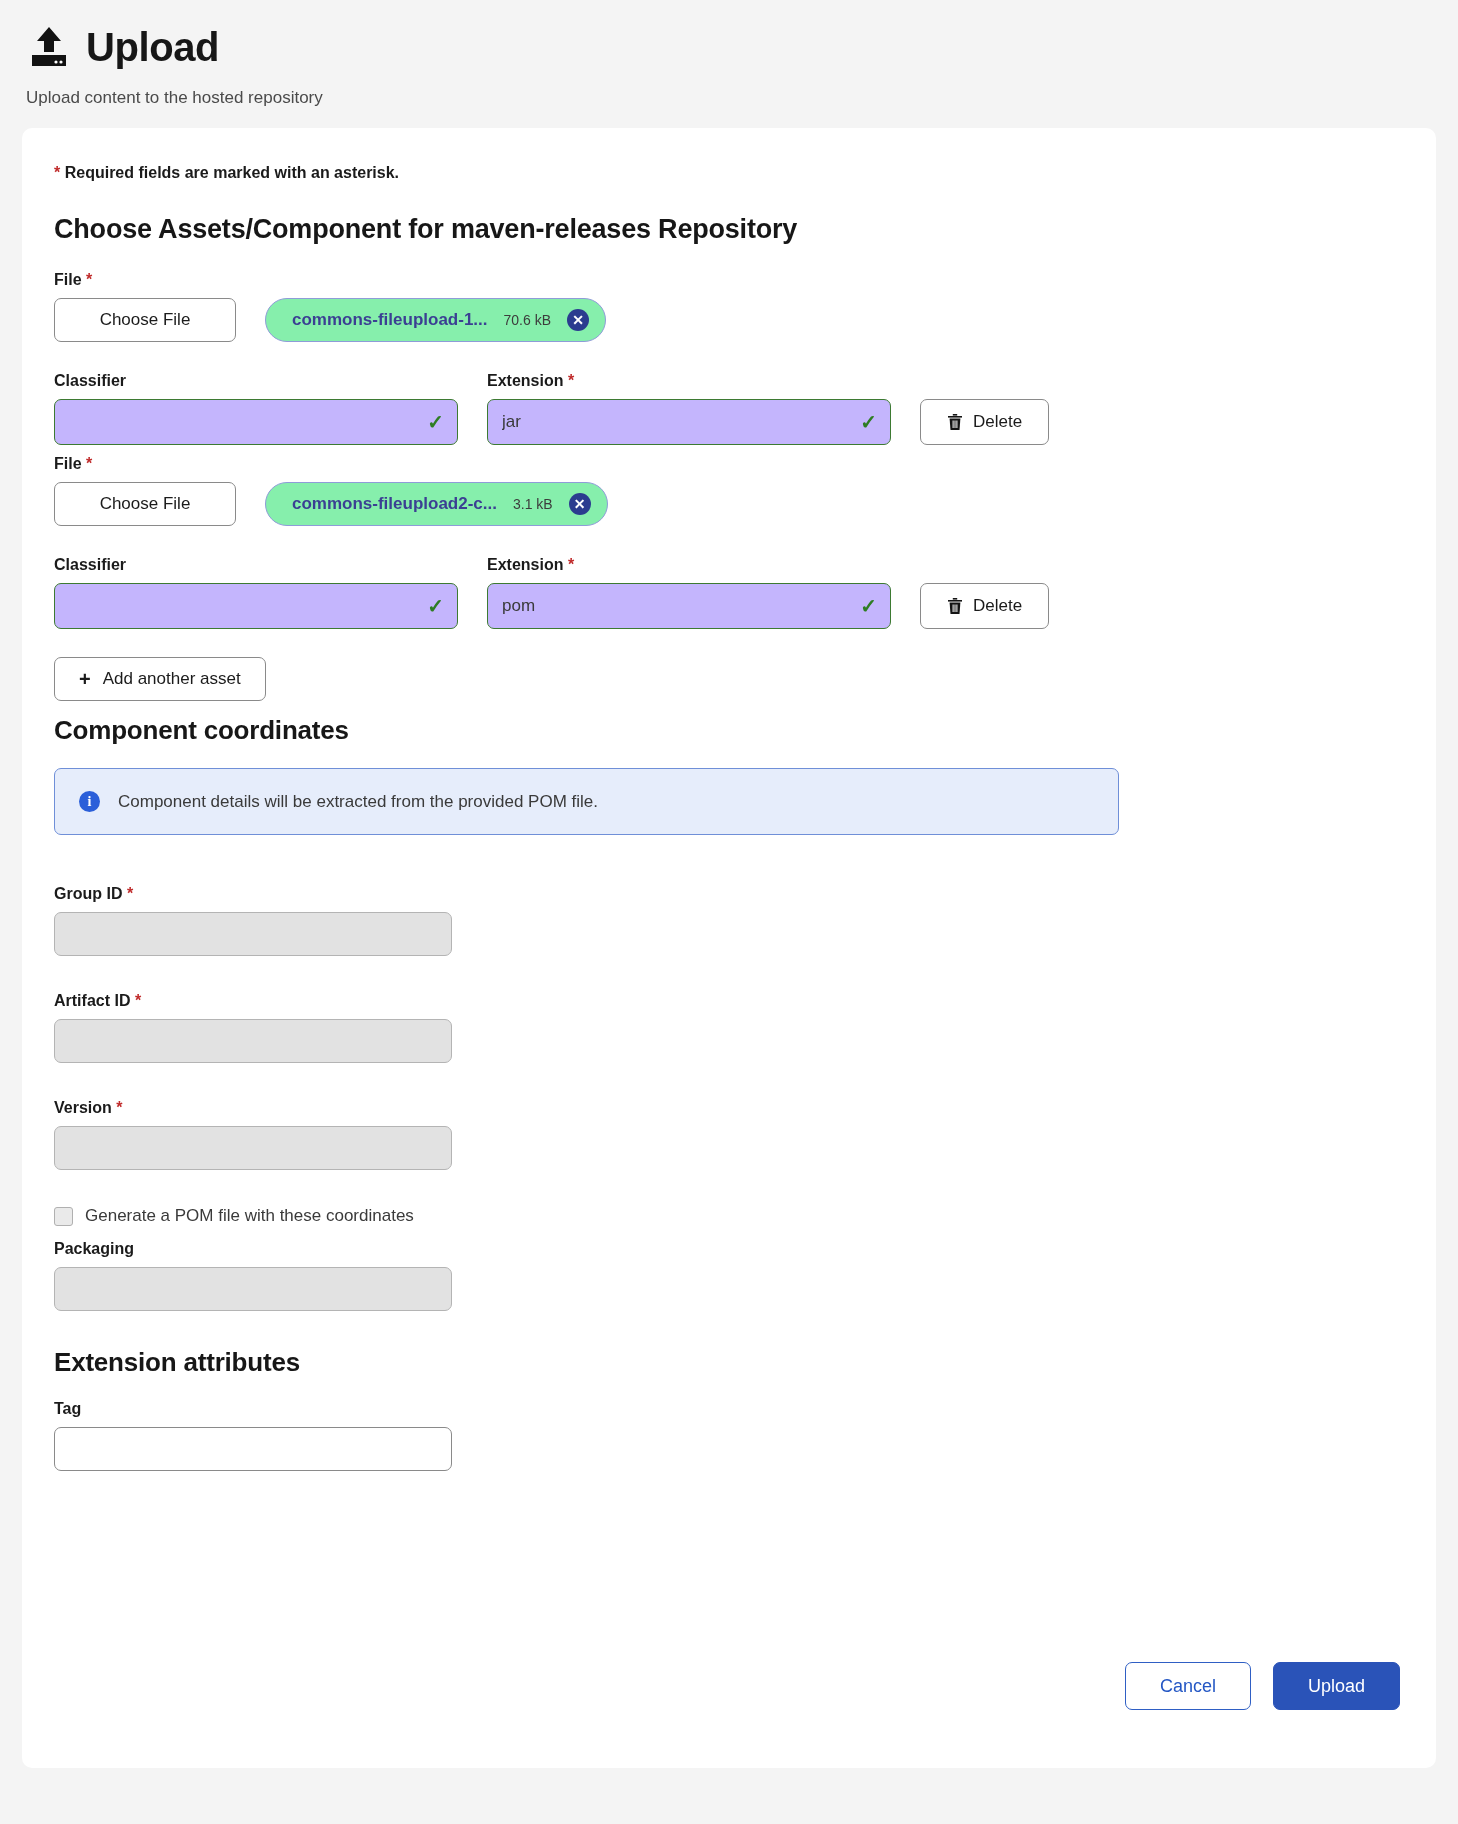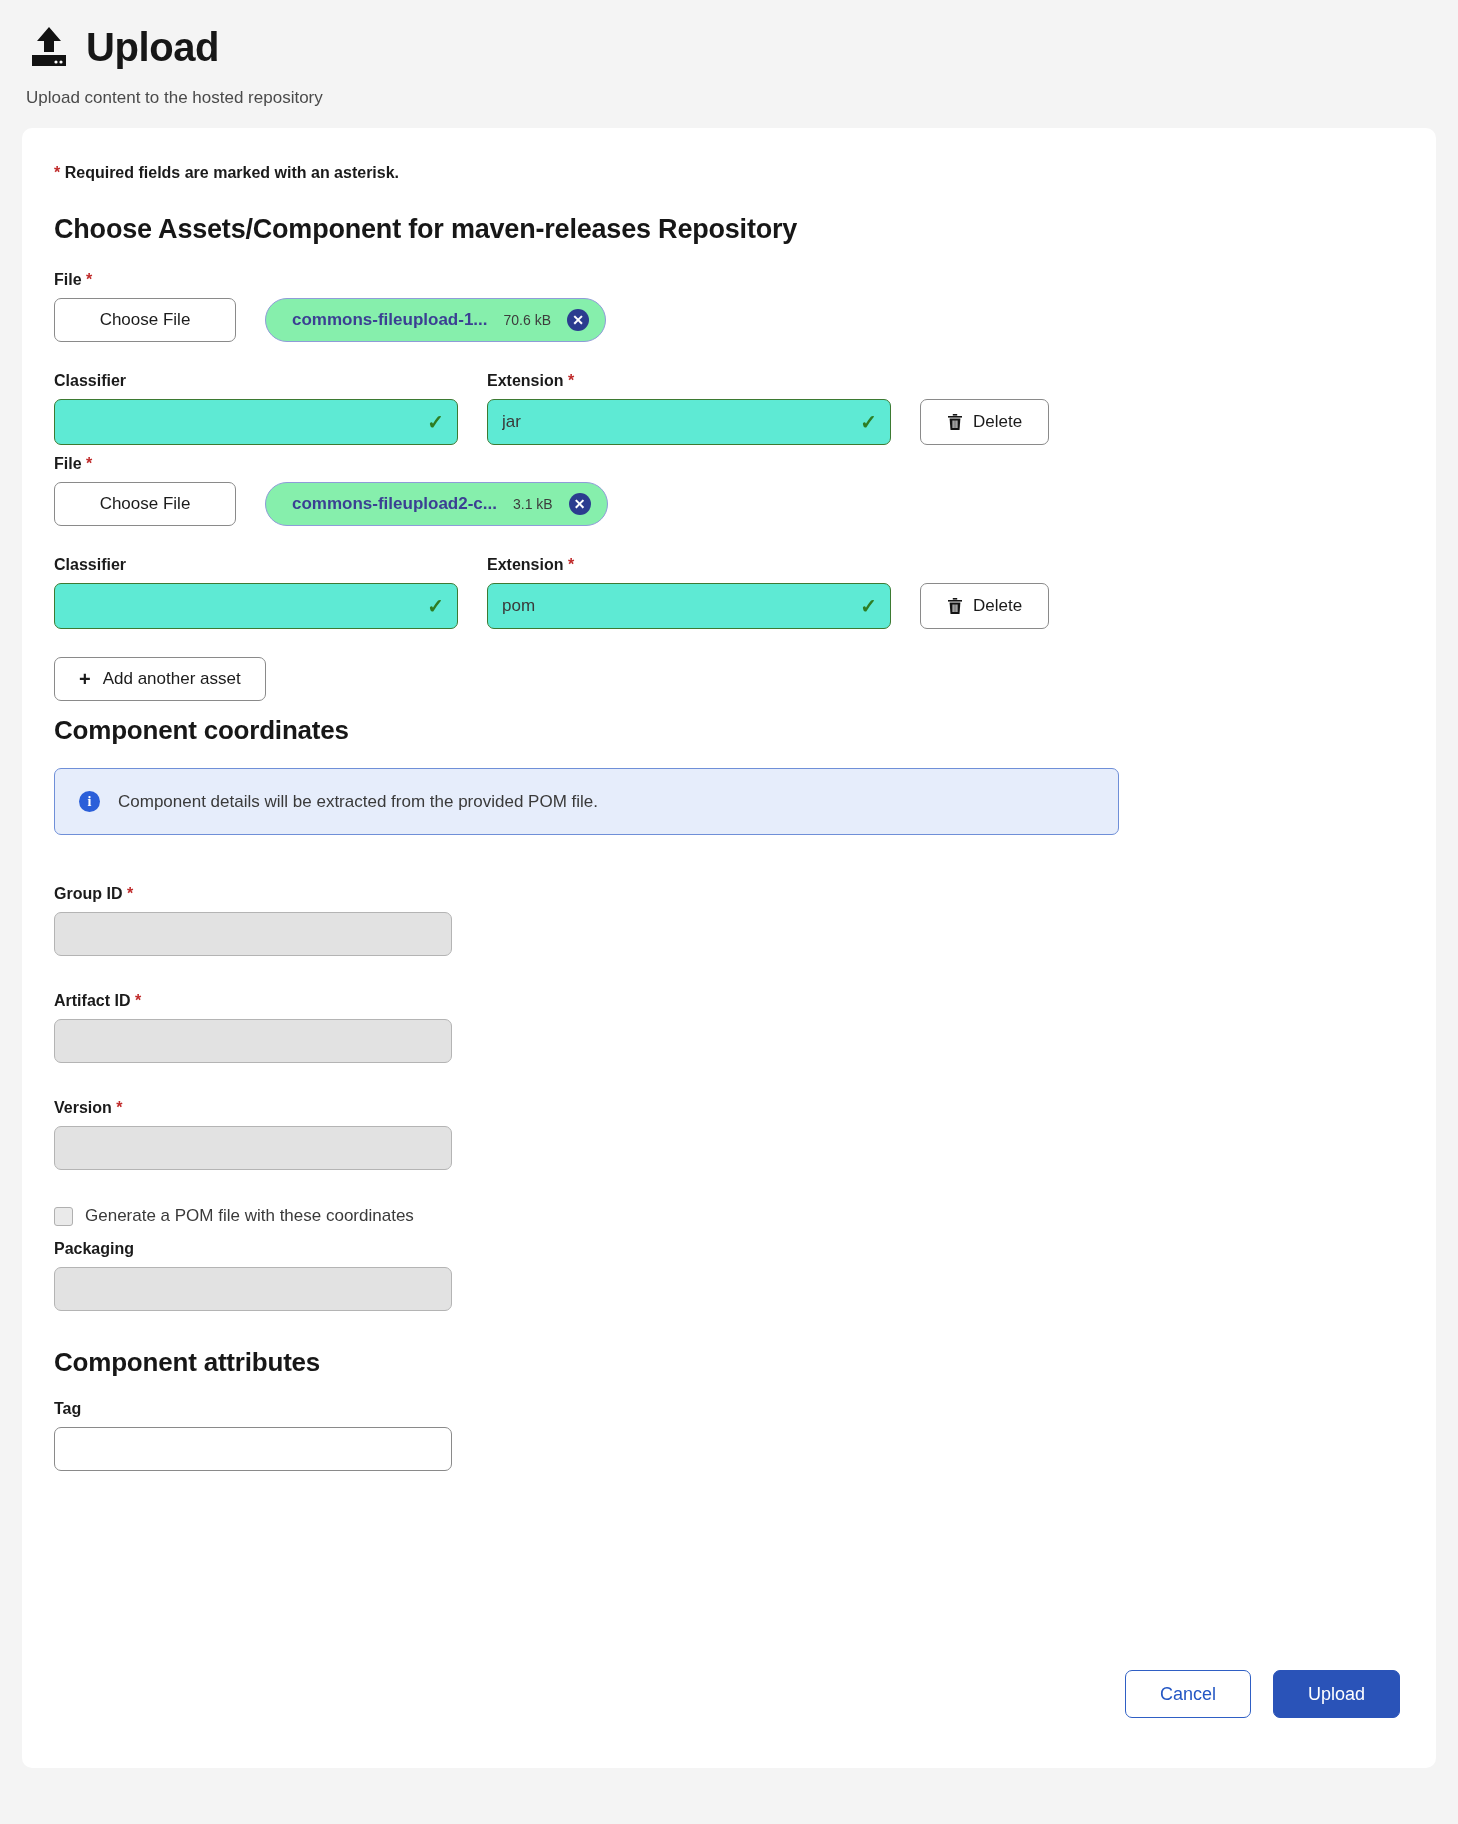--- a/index.html
+++ b/index.html
@@ -131,21 +131,21 @@
     gap: 0 29px;
     align-items: end;
     margin-bottom: 10px;
   }
   .input-wrap { position: relative; }
   .text-input {
     width: 100%;
     height: 46px;
     border-radius: 7px;
     border: 1px solid #5a5a5a;
-    background: #5eead4;
+    background: #c4b5fd;
     font-size: 17px;
     color: #3a3a3a;
     padding: 0 42px 0 14px;
     font-family: "Liberation Sans", sans-serif;
   }
   .text-input.valid { border-color: #3d7a32; }
   .text-input::placeholder { color: #6b6b6b; }
   .valid-check {
     position: absolute;
     right: 14px;
@@ -251,21 +251,21 @@
     border: 1px solid #b0b0b0;
     background: #eaeaea;
     border-radius: 3px;
     flex: 0 0 auto;
   }
   .checkbox-label { font-size: 17px; color: #3a3a3a; }
 
   .actions {
     position: absolute;
     right: 36px;
-    bottom: 50px;
+    bottom: 58px;
     display: flex;
     gap: 22px;
     align-items: center;
   }
   .btn-cancel {
     border: 1px solid #2f5fc4;
     background: #ffffff;
     color: #2457c4;
     border-radius: 7px;
     height: 48px;
@@ -450,21 +450,21 @@
   <div class="checkbox-row">
     <span class="checkbox-box"></span>
     <span class="checkbox-label">Generate a POM file with these coordinates</span>
   </div>
 
   <div class="coord-field">
     <span class="field-label">Packaging</span>
     <input class="disabled-input" type="text" disabled="" value="" style="">
   </div>
 
-  <div class="section-heading sub">Component attributes</div>
+  <div class="section-heading sub">Extension attributes</div>
 
   <div class="coord-field">
     <span class="field-label">Tag</span>
     <input class="tag-input" type="text" value="" style="">
   </div>
 
   <div class="actions">
     <button class="btn-cancel">Cancel</button>
     <button class="btn-upload">Upload</button>
   </div>

